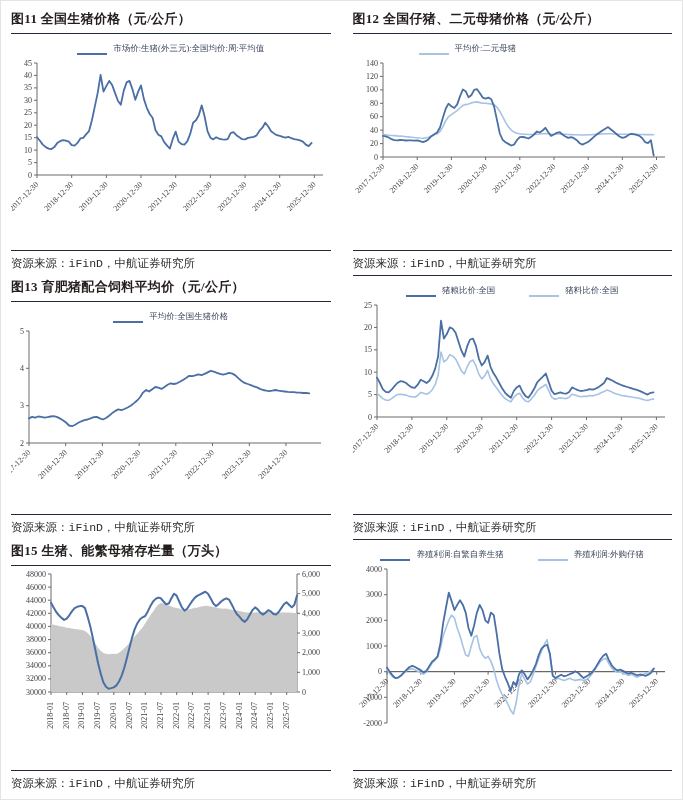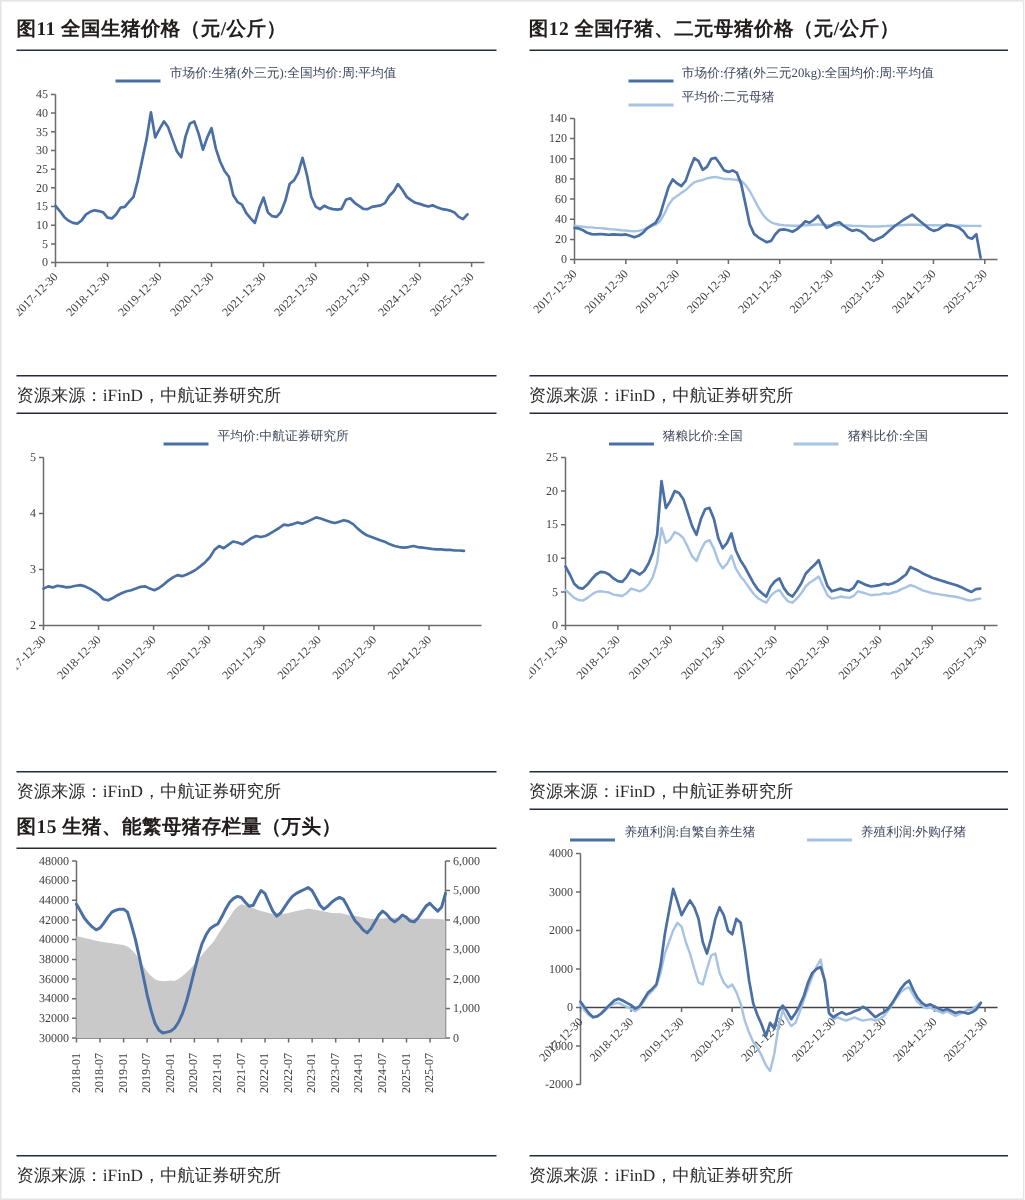--- a/index.html
+++ b/index.html
@@ -12,21 +12,21 @@
   .legend{display:flex;justify-content:center;align-items:flex-start;gap:34px;margin:9px 0 0 0;
           font-size:8.5px;color:#3c465c;}
   .legend.stack{flex-direction:column;gap:4px;align-items:flex-start;padding-left:66px;}
   .lg-item{display:flex;align-items:flex-end;gap:6px;white-space:nowrap;}
   .sw-line{width:30px;height:2px;display:inline-block;flex:0 0 auto;}
   .sw-area{width:30px;height:8px;display:inline-block;flex:0 0 auto;}
   .chartbox{margin-top:2px;line-height:0;}
   .chartbox svg text{font-family:"Liberation Serif",serif;}
   .tick{font-size:8px;fill:#3f3f3f;}
   .srcrow{margin-top:auto;}
-  .source{font-size:11.5px;color:#2b2b2b;margin:5px 0 4px 0;}
+  .source{font-size:11.5px;color:#2b2b2b;margin:5px 0 4px 0;font-family:Liberation Mono, monospace;}
 </style>
 </head>
 <body>
 
 <div class="page">
   <div class="grid">
 
     <section class="fig">
       <h3 class="fig-title">图11 全国生猪价格（元/公斤）</h3>
       <div class="rule"></div>
@@ -83,24 +83,20 @@
         <div class="rule"></div>
         <p class="source">资源来源：iFinD，中航证券研究所</p>
       </div>
     </section>
 
     <section class="fig">
       <h3 class="fig-title">图12 全国仔猪、二元母猪价格（元/公斤）</h3>
       <div class="rule"></div>
       <div class="legend stack">
           <span class="lg-item">
-            <span class="sw-line" style="background: rgb(74, 111, 165);"></span>
-            <span>市场价:仔猪(外三元20kg):全国均价:周:平均值</span>
-          </span>
-          <span class="lg-item">
             <span class="sw-line" style="background: rgb(166, 195, 227);"></span>
             <span>平均价:二元母猪</span>
           </span>
         </div>
       <div class="chartbox"><svg viewBox="0 0 324 150" width="324" height="150">
             <text x="25" y="102.5" text-anchor="end" class="tick">0</text>
             <line x1="27" y1="100.0" x2="30" y2="100.0" stroke="#6b6b6b" stroke-width="1"></line>
             <text x="25" y="89.1" text-anchor="end" class="tick">20</text>
             <line x1="27" y1="86.6" x2="30" y2="86.6" stroke="#6b6b6b" stroke-width="1"></line>
             <text x="25" y="75.6" text-anchor="end" class="tick">40</text>
@@ -138,25 +134,26 @@
             <polyline points="30.0,77.5 32.8,77.8 35.7,78.2 38.5,78.5 41.4,78.6 44.2,78.9 47.1,79.1 49.9,79.3 52.8,79.7 55.6,79.9 58.5,80.2 61.3,80.5 64.2,80.7 67.0,81.0 69.9,81.2 72.7,80.9 75.6,80.2 78.4,78.9 81.3,77.8 84.1,76.8 87.0,74.5 89.8,69.8 92.7,63.7 95.5,59.7 98.4,57.7 101.2,55.7 104.1,53.7 106.9,51.0 109.8,48.6 112.6,47.6 115.5,47.0 118.3,45.9 121.2,45.3 124.0,44.9 126.9,45.6 129.7,46.3 132.6,46.3 135.4,46.6 138.3,47.0 141.1,47.6 144.0,50.3 146.8,54.3 149.7,59.7 152.5,65.1 155.4,69.8 158.2,73.1 161.1,75.2 163.9,76.2 166.8,76.8 169.6,77.2 172.5,77.3 175.3,77.5 178.2,77.5 181.0,77.3 183.9,77.2 186.7,77.0 189.6,76.8 192.4,76.6 195.3,76.8 198.1,77.2 201.0,77.2 203.8,77.0 206.7,77.0 209.5,77.2 212.4,77.3 215.2,77.5 218.1,77.6 220.9,77.7 223.8,77.8 226.6,78.0 229.5,78.0 232.3,78.0 235.2,77.8 238.0,77.7 240.9,77.5 243.7,77.3 246.6,77.2 249.4,77.0 252.3,76.8 255.1,76.8 258.0,76.8 260.8,77.0 263.7,77.0 266.5,77.2 269.4,77.2 272.2,77.2 275.1,77.3 277.9,77.3 280.8,77.4 283.6,77.4 286.5,77.5 289.3,77.5 292.2,77.6 295.0,77.6 297.9,77.6 300.7,77.7 " fill="none" stroke="#a6c3e3" stroke-width="1.6" stroke-linejoin="round" stroke-linecap="round"></polyline>
             <polyline points="30.0,78.9 32.8,79.3 35.7,80.5 38.5,82.2 41.4,83.1 44.2,83.3 47.1,83.0 49.9,83.2 52.8,83.5 55.6,83.3 58.5,83.4 61.3,83.6 64.2,83.3 67.0,84.2 69.9,85.2 72.7,84.2 75.6,82.2 78.4,79.2 81.3,77.2 84.1,75.5 87.0,70.5 89.8,61.1 92.7,51.7 95.5,46.6 98.4,49.3 101.2,51.0 104.1,47.6 106.9,39.6 109.8,32.5 112.6,34.2 115.5,40.2 118.3,38.2 121.2,32.9 124.0,32.2 126.9,36.2 129.7,40.6 132.6,41.6 135.4,40.6 138.3,42.3 141.1,49.6 144.0,63.1 146.8,76.5 149.7,82.9 152.5,85.2 155.4,86.9 158.2,88.5 161.1,87.6 163.9,83.2 166.8,80.2 169.6,79.9 172.5,80.5 175.3,81.5 178.2,79.9 181.0,77.5 183.9,74.5 186.7,75.5 189.6,73.5 192.4,70.8 195.3,75.2 198.1,78.9 201.0,77.5 203.8,75.8 206.7,75.2 209.5,77.5 212.4,79.5 215.2,80.9 218.1,80.2 220.9,81.2 223.8,83.2 226.6,86.2 229.5,87.6 232.3,86.2 235.2,84.9 238.0,82.5 240.9,79.9 243.7,77.5 246.6,75.5 249.4,73.5 252.3,71.8 255.1,70.1 258.0,72.5 260.8,74.8 263.7,77.2 266.5,79.5 269.4,80.9 272.2,80.2 275.1,78.2 277.9,76.8 280.8,77.2 283.6,77.8 286.5,78.9 289.3,81.2 292.2,85.2 295.0,86.2 297.9,83.2 300.7,98.7 " fill="none" stroke="#4a6fa5" stroke-width="1.8" stroke-linejoin="round" stroke-linecap="round"></polyline>
           </svg></div>
       <div class="srcrow">
         <div class="rule"></div>
         <p class="source">资源来源：iFinD，中航证券研究所</p>
       </div>
     </section>
 
     <section class="fig">
+      <h3 class="fig-title">图13 育肥猪配合饲料平均价（元/公斤）</h3>
       <div class="rule"></div>
       <div class="legend">
           <span class="lg-item">
             <span class="sw-line" style="background: rgb(74, 111, 165);"></span>
-            <span>平均价:中航证券研究所</span>
+            <span>平均价:全国生猪价格</span>
           </span>
         </div>
       <div class="chartbox"><svg viewBox="0 0 324 168" width="324" height="168">
             <text x="13" y="120.5" text-anchor="end" class="tick">2</text>
             <line x1="15" y1="118.0" x2="18" y2="118.0" stroke="#6b6b6b" stroke-width="1"></line>
             <text x="13" y="83.2" text-anchor="end" class="tick">3</text>
             <line x1="15" y1="80.7" x2="18" y2="80.7" stroke="#6b6b6b" stroke-width="1"></line>
             <text x="13" y="45.8" text-anchor="end" class="tick">4</text>
             <line x1="15" y1="43.3" x2="18" y2="43.3" stroke="#6b6b6b" stroke-width="1"></line>
             <text x="13" y="8.5" text-anchor="end" class="tick">5</text>

